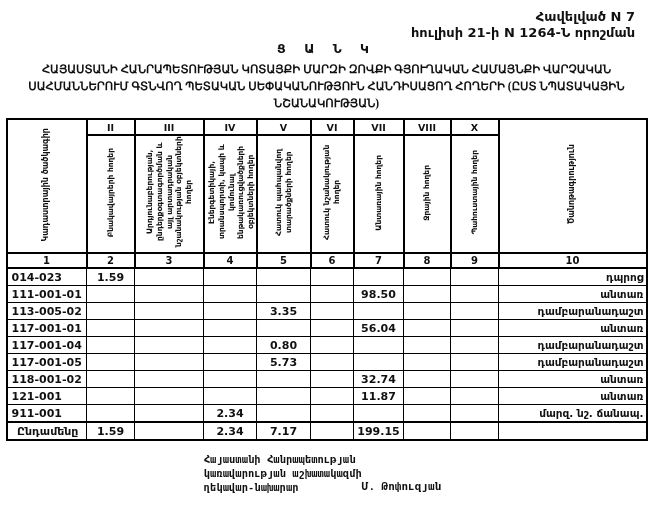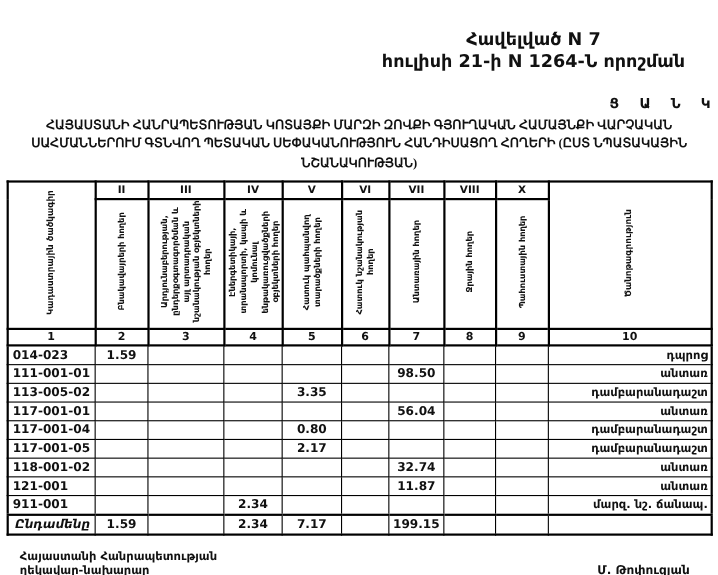--- a/index.html
+++ b/index.html
@@ -4,28 +4,28 @@
 <style>
   html,body{margin:0;padding:0;background:#ffffff;}
   body{
     width:653px;height:523px;overflow:hidden;
     font-family:"DejaVu Sans",sans-serif;
     color:#111;
     -webkit-font-smoothing:antialiased;
   }
   .page{position:relative;width:653px;height:523px;}
   .appendix{
-    margin:26px 20px 0 335px;
+    margin:9px 20px 0 335px;
     width:300px;
-    text-align:center;
-    font-size:16px;font-weight:bold;line-height:1.22;
+    text-align:right;
+    font-size:13px;font-weight:bold;line-height:1.22;
   }
   .list-title{
-    text-align:right;font-size:12.5px;font-weight:bold;
-    letter-spacing:7px;margin-top:21px;
+    text-align:center;font-size:12.5px;font-weight:bold;
+    letter-spacing:7px;margin-top:0;
   }
   .doc-title{
     width:632px;margin:5px auto 6px;
     text-align:center;font-size:11.5px;font-weight:bold;line-height:1.5;font-family:Liberation Serif, serif;
   }
   table.land{
     border-collapse:collapse;table-layout:fixed;
     width:640px;margin:0 auto;
     border:2px solid #000;
     padding-left:20px;
@@ -51,25 +51,25 @@
   th.rot.tall span{max-height:138px;font-size:8px;}
   th.num{height:13px;font-size:10px;font-weight:bold;text-align:center;border-bottom-width:2px;}
   tbody td{
     height:16px;font-size:11px;font-weight:bold;
     text-align:center;
     border-bottom-width:2px;
   }
   tbody td.code{text-align:left;padding-left:4px;}
   tbody td.note{text-align:right;padding-left:4px;font-size:10.5px;}
   tr.total td{border-top-width:2px;}
-  tr.total td.code{text-align:center;font-style:italic;}
+  tr.total td.code{text-align:center;}
   .footer{
-    display:flex;justify-content:space-between;align-items:flex-end;
+    display:flex;justify-content:center;align-items:flex-end;
     margin:13px 26px 0 18px;
-    font-size:10.5px;font-weight:bold;line-height:1.3;
+    font-size:10.5px;font-weight:bold;line-height:1.3;font-family:Liberation Mono, monospace;
   }
   .footer-left div{white-space:nowrap;}
   .footer-right{font-size:11px;padding-bottom:1px;}
 </style>
 </head>
 <body>
 
 <div class="page">
 
   <div class="appendix">
@@ -189,21 +189,21 @@
           <td class="val"></td>
           <td class="val"></td>
           <td class="val"></td>
           <td class="note">դամբարանադաշտ</td>
         </tr>
         <tr>
           <td class="code">117-001-05</td>
           <td class="val"></td>
           <td class="val"></td>
           <td class="val"></td>
-          <td class="val">2.17</td>
+          <td class="val">5.73</td>
           <td class="val"></td>
           <td class="val"></td>
           <td class="val"></td>
           <td class="val"></td>
           <td class="note">դամբարանադաշտ</td>
         </tr>
         <tr>
           <td class="code">118-001-02</td>
           <td class="val"></td>
           <td class="val"></td>
@@ -250,18 +250,19 @@
           <td class="val"></td>
           <td class="val"></td>
           <td class="note"></td>
         </tr>
       </tbody>
   </table>
 
   <div class="footer">
     <div class="footer-left">
       <div>Հայաստանի Հանրապետության</div>
+      <div>կառավարության աշխատակազմի</div>
       <div>ղեկավար-նախարար</div>
     </div>
     <div class="footer-right">Մ. Թոփուզյան</div>
   </div>
 
 </div>
 
 </body></html>

